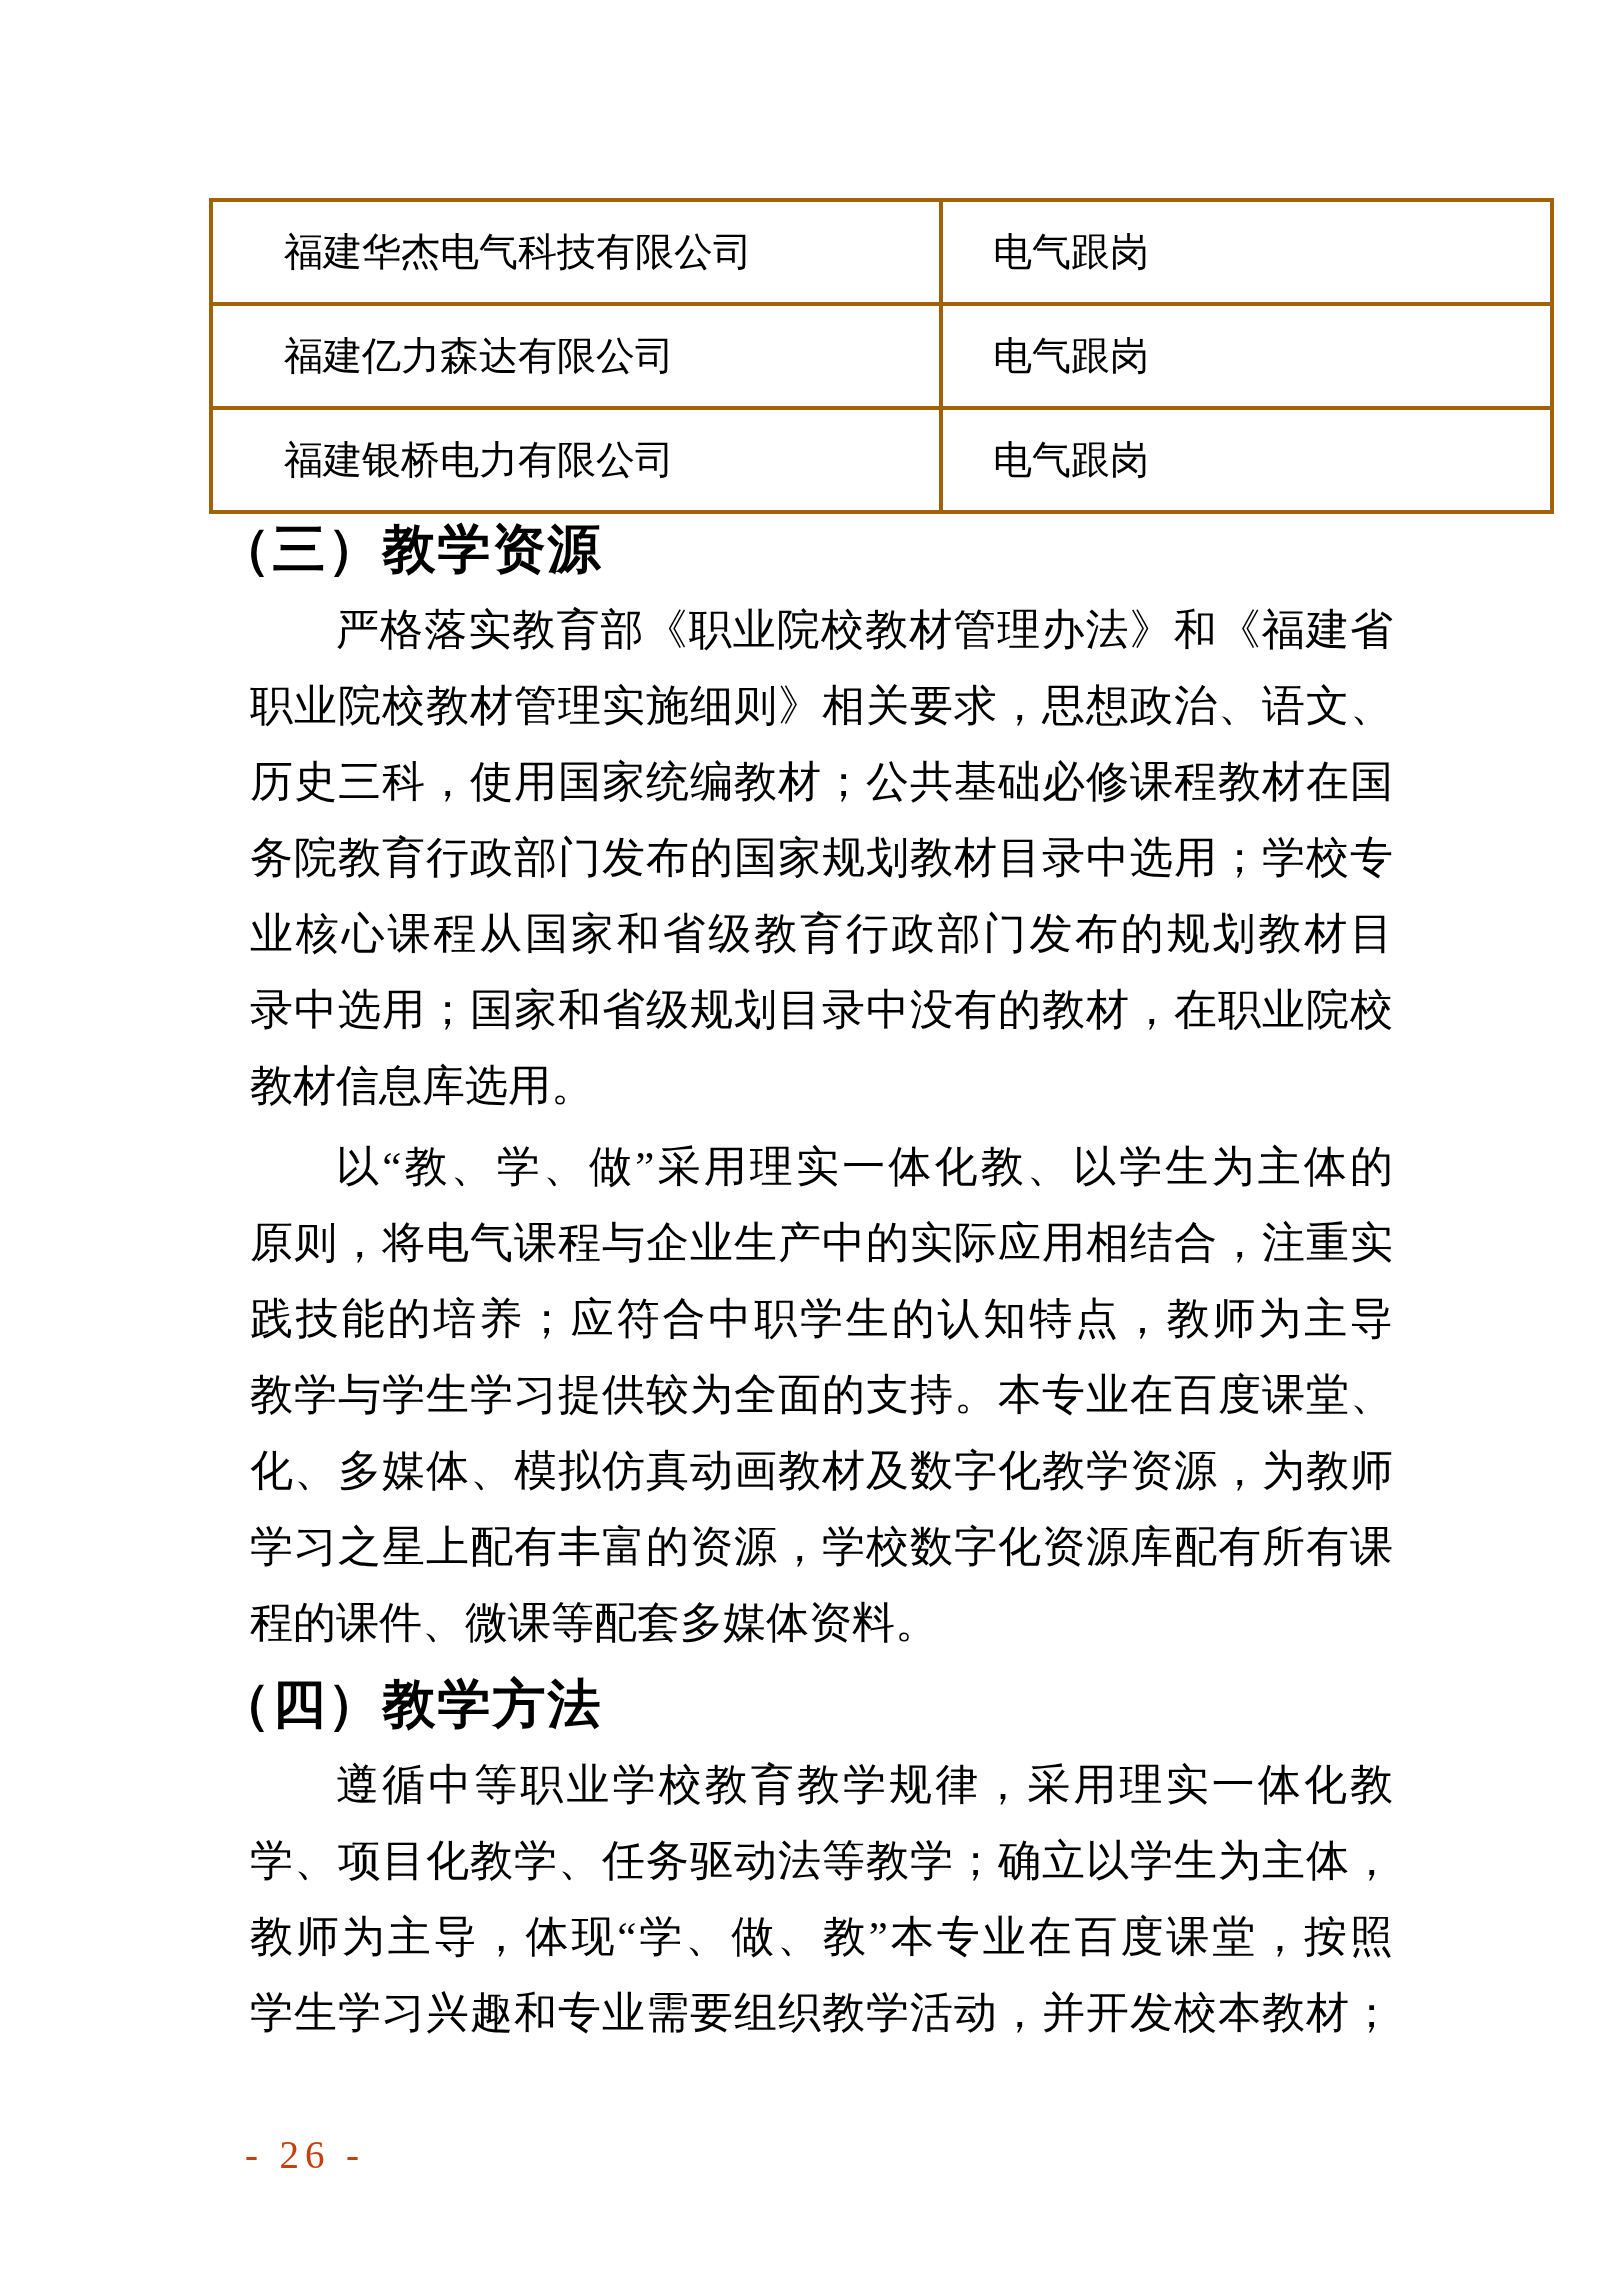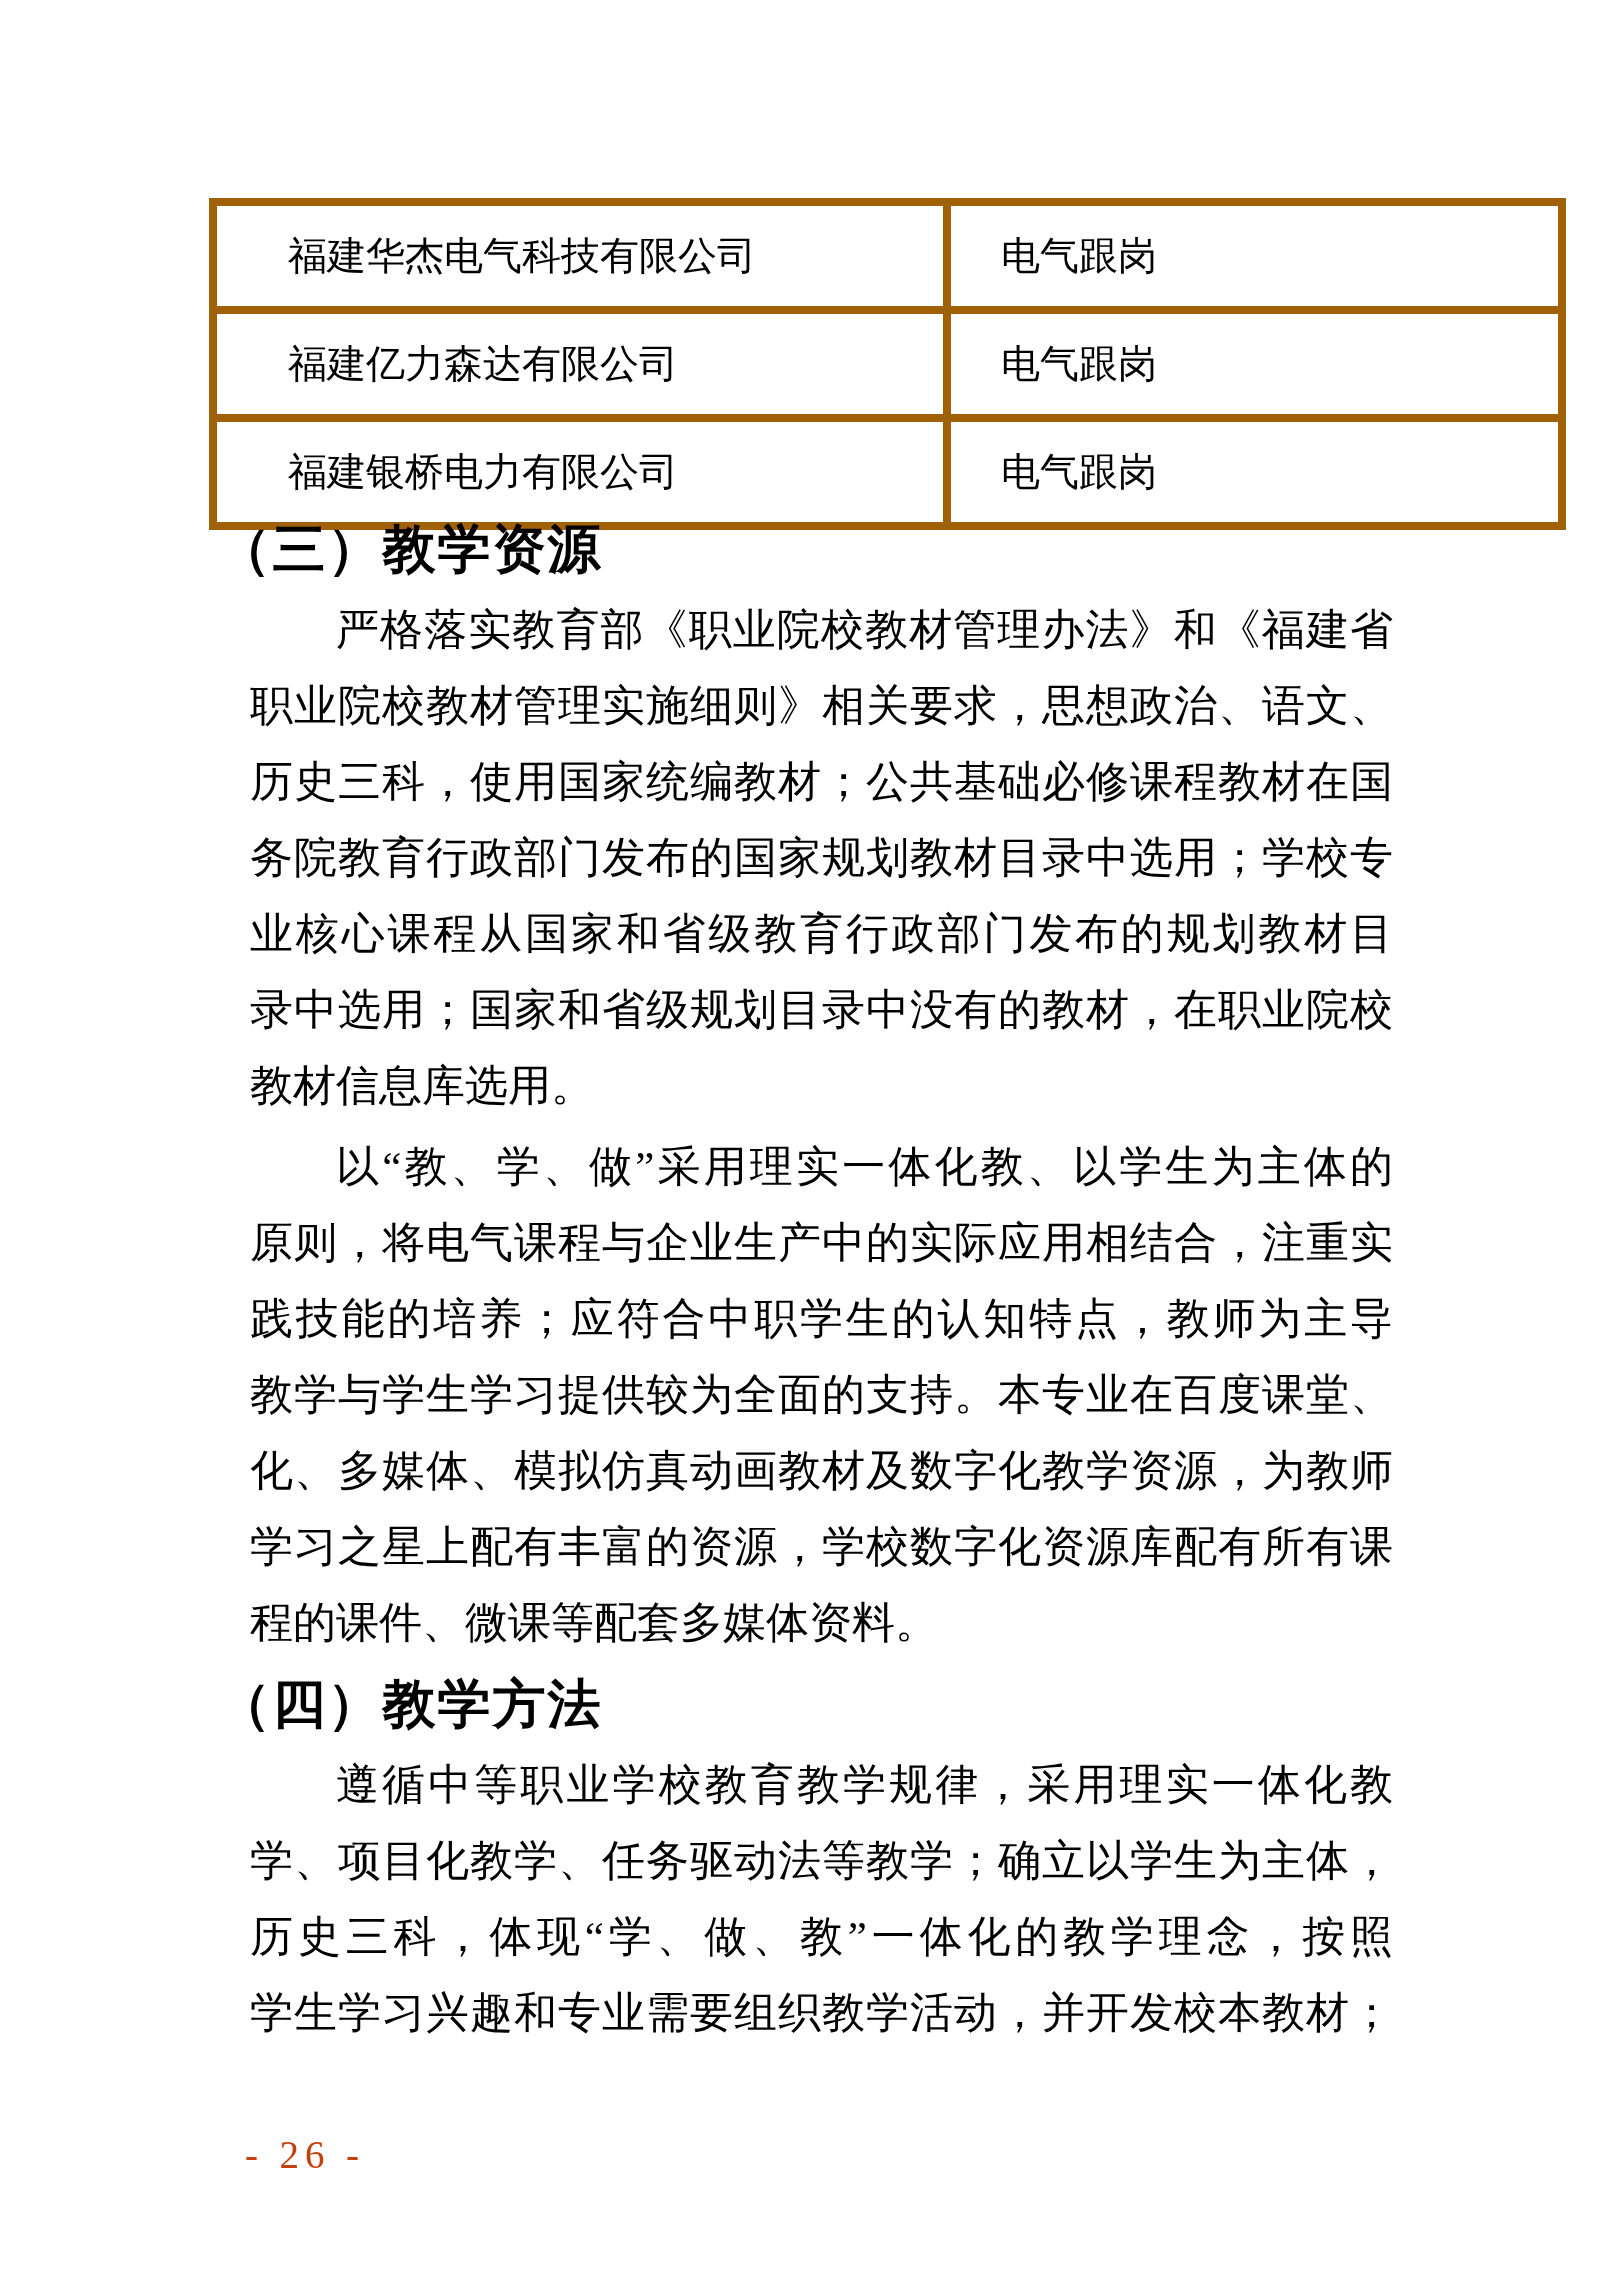--- a/index.html
+++ b/index.html
@@ -9,21 +9,21 @@
     font-family:"Liberation Serif","DejaVu Serif",serif;
     overflow:hidden;
   }
   
   table.intern-table {
     position:absolute; left:209px; top:198px; width:1210px;
     border-collapse:collapse; table-layout:fixed;
     border:2.9px solid #000;
   }
   table.intern-table td {
-    border:8px solid #a16207;
+    border:4px solid #a16207;
     height:98px; font-size:39px; vertical-align:middle;
     white-space:nowrap; overflow:hidden;
   }
   td.cell-company { width:654px; padding-left:71px; }
   td.cell-type    { width:556px; padding-left:50px; }
   
   .content {
     position:absolute; left:245px; top:507px; width:1153px;
     font-size:43px; line-height:76px;
   }
@@ -90,21 +90,21 @@
       <div class="line jl">化、多媒体、模拟仿真动画教材及数字化教学资源，为教师</div>
       <div class="line jl">学习之星上配有丰富的资源，学校数字化资源库配有所有课</div>
       <div class="line last">程的课件、微课等配套多媒体资料。</div>
     </div>
 
     <h2 class="section-heading">（四）教学方法</h2>
 
     <div class="para">
       <div class="line jl first">遵循中等职业学校教育教学规律，采用理实一体化教</div>
       <div class="line jl">学、项目化教学、任务驱动法等教学；确立以学生为主体，</div>
-      <div class="line jl">历史三科，体现“学、做、教”一体化的教学理念，按照</div>
+      <div class="line jl">教师为主导，体现“学、做、教”本专业在百度课堂，按照</div>
       <div class="line jl">学生学习兴趣和专业需要组织教学活动，并开发校本教材；</div>
     </div>
 
   </div>
 
   <div class="footer">- 26 -</div>
 
 </div>
 
 

